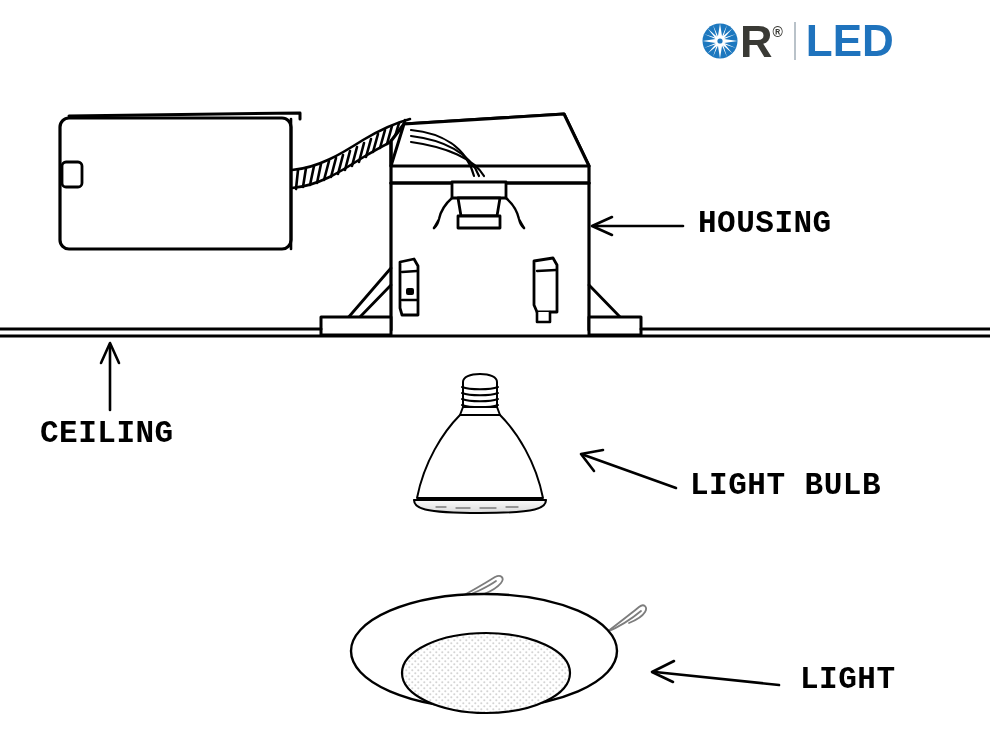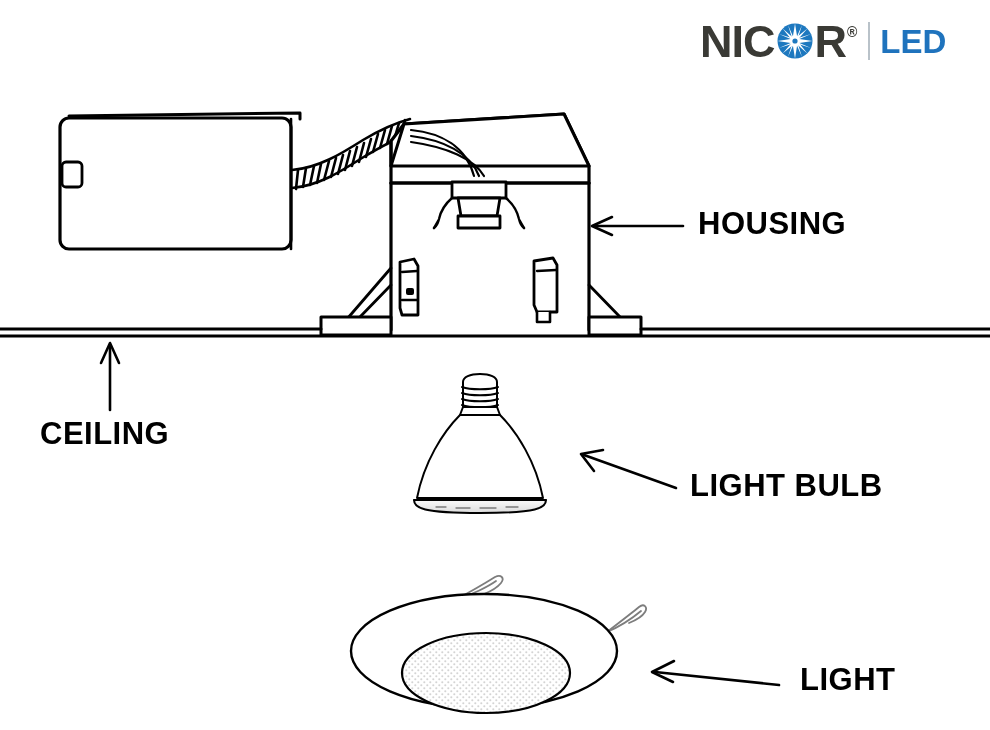--- a/index.html
+++ b/index.html
@@ -46,37 +46,37 @@
   }
   .brand-divider {
     width: 2px;
     height: 38px;
     background: #b9c2c9;
     margin: 0 10px 0 12px;
   }
   .brand-led {
     font-family: "Liberation Sans", sans-serif;
     font-weight: bold;
-    font-size: 33px;
+    font-size: 44px;
     letter-spacing: 0px;
     color: #1f73bd;
     line-height: 1;
   }
   .burst-wrap {
     display: inline-block;
     width: 42px;
     height: 42px;
     position: relative;
     margin: 0 -1px;
   }
 
   
   .callout {
     position: absolute;
-    font-family: Liberation Sans, sans-serif;
+    font-family: Liberation Mono, monospace;
     font-weight: bold;
     font-size: 31px;
     letter-spacing: 0.5px;
     color: #000000;
     white-space: nowrap;
   }
   #label-housing   { left: 698px; top: 206px; }
   #label-ceiling   { left: 40px;  top: 416px; }
   #label-lightbulb { left: 690px; top: 468px; }
   #label-trim      { left: 800px; top: 662px; }
@@ -87,21 +87,20 @@
     top: 0;
   }
 </style>
 </head>
 <body>
 
 <div id="page">
 
   <div id="brand">
     <span class="brand-word">
-      <span>NIC</span>
 
       <span class="burst-wrap">
         <svg width="42" height="42" viewBox="0 0 42 42" aria-hidden="true">
           <circle cx="21" cy="21" r="17.5" fill="#1d78bf"></circle>
           <g fill="#ffffff">
 
             <polygon points="21,3.5 23.1,16.6 21,21 18.9,16.6"></polygon>
             <polygon points="21,38.5 23.1,25.4 21,21 18.9,25.4"></polygon>
             <polygon points="3.5,21 16.6,18.9 21,21 16.6,23.1"></polygon>
             <polygon points="38.5,21 25.4,18.9 21,21 25.4,23.1"></polygon>

